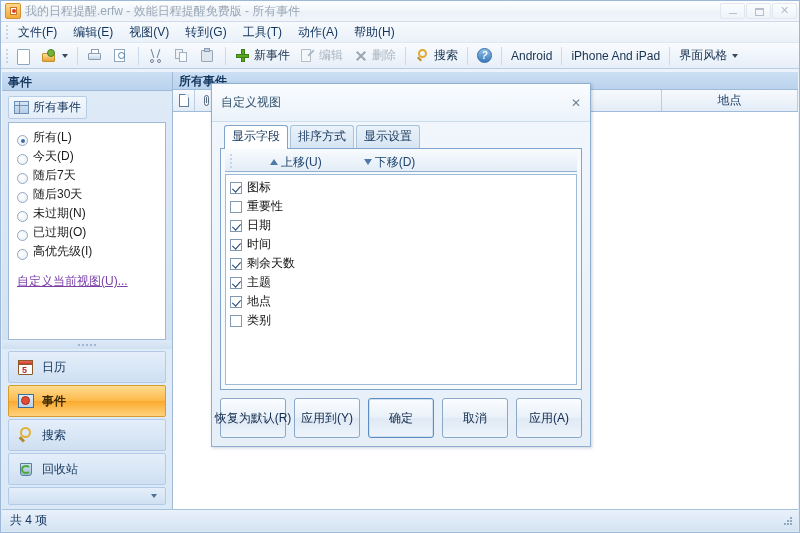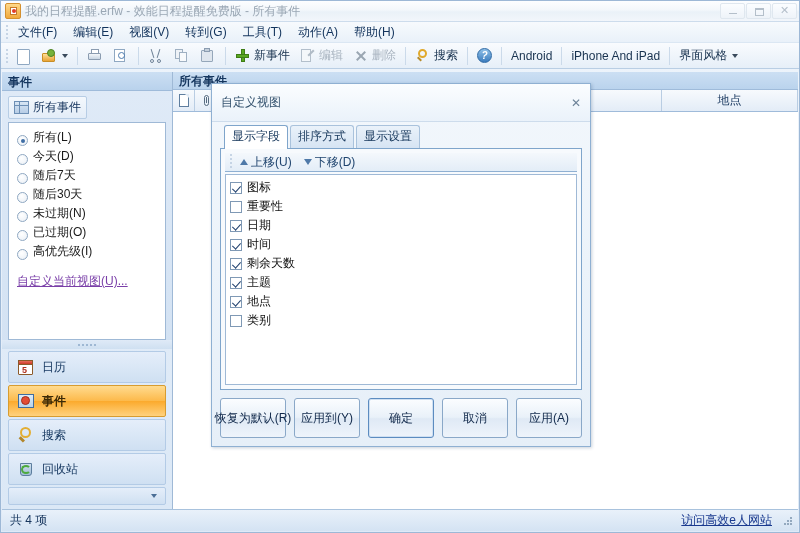--- a/index.html
+++ b/index.html
@@ -246,21 +246,21 @@
     background:#fff;border-color:#7fa5cb;position:relative;top:1px;padding-bottom:4px;
     box-shadow:inset 0 1px 0 #fff;
   }
   .tab-panel{
     flex:1 1 auto;min-height:0;border:1px solid #7fa5cb;background:#f7fafd;
     display:flex;flex-direction:column;padding:4px;box-sizing:border-box;
   }
   .mini-toolbar{
     height:19px;flex:0 0 auto;box-sizing:border-box;display:flex;
     background:linear-gradient(to bottom,#f4f8fc,#e3edf7);
-    border-bottom:1px solid #8fb0d2;padding-left:2px;margin-bottom:2px;
+    border-bottom:1px solid #8fb0d2;padding-left:2px;margin-bottom:2px;gap:30px;
   }
   .mini-btn{display:flex;align-items:center;gap:3px;padding:1px 6px;color:#20456f;cursor:default;}
   .arrow-up{width:0;height:0;border-left:4px solid transparent;border-right:4px solid transparent;border-bottom:6px solid #4f79a8;}
   .arrow-down{width:0;height:0;border-left:4px solid transparent;border-right:4px solid transparent;border-top:6px solid #4f79a8;}
   .field-list{
     flex:1 1 auto;min-height:0;background:#fff;border:1px solid #9fb9d6;box-sizing:border-box;
     padding:3px 0 0 4px;overflow:hidden;
   }
   .field-row{display:flex;align-items:center;gap:5px;padding:1px 0;color:#111;cursor:default;}
   .cbx{
@@ -478,21 +478,20 @@
           </div>
         <div class="col" style="flex:1 1 auto"></div>
         <div class="col" style="width:136px">地点</div>
       </div>
       <div class="list-body"></div>
     </div>
   </div>
 
   <div class="statusbar">
     <div class="status-left">共 4 项</div>
-    <a class="status-link" href="#">访问高效e人网站</a>
     <div class="resize-grip">
       <i style="left:8px;top:2px"></i>
         <i style="left:8px;top:5px"></i>
         <i style="left:5px;top:5px"></i>
       <i style="left:8px;top:8px"></i>
         <i style="left:5px;top:8px"></i>
         <i style="left:2px;top:8px"></i>
     </div>
   </div>
 

